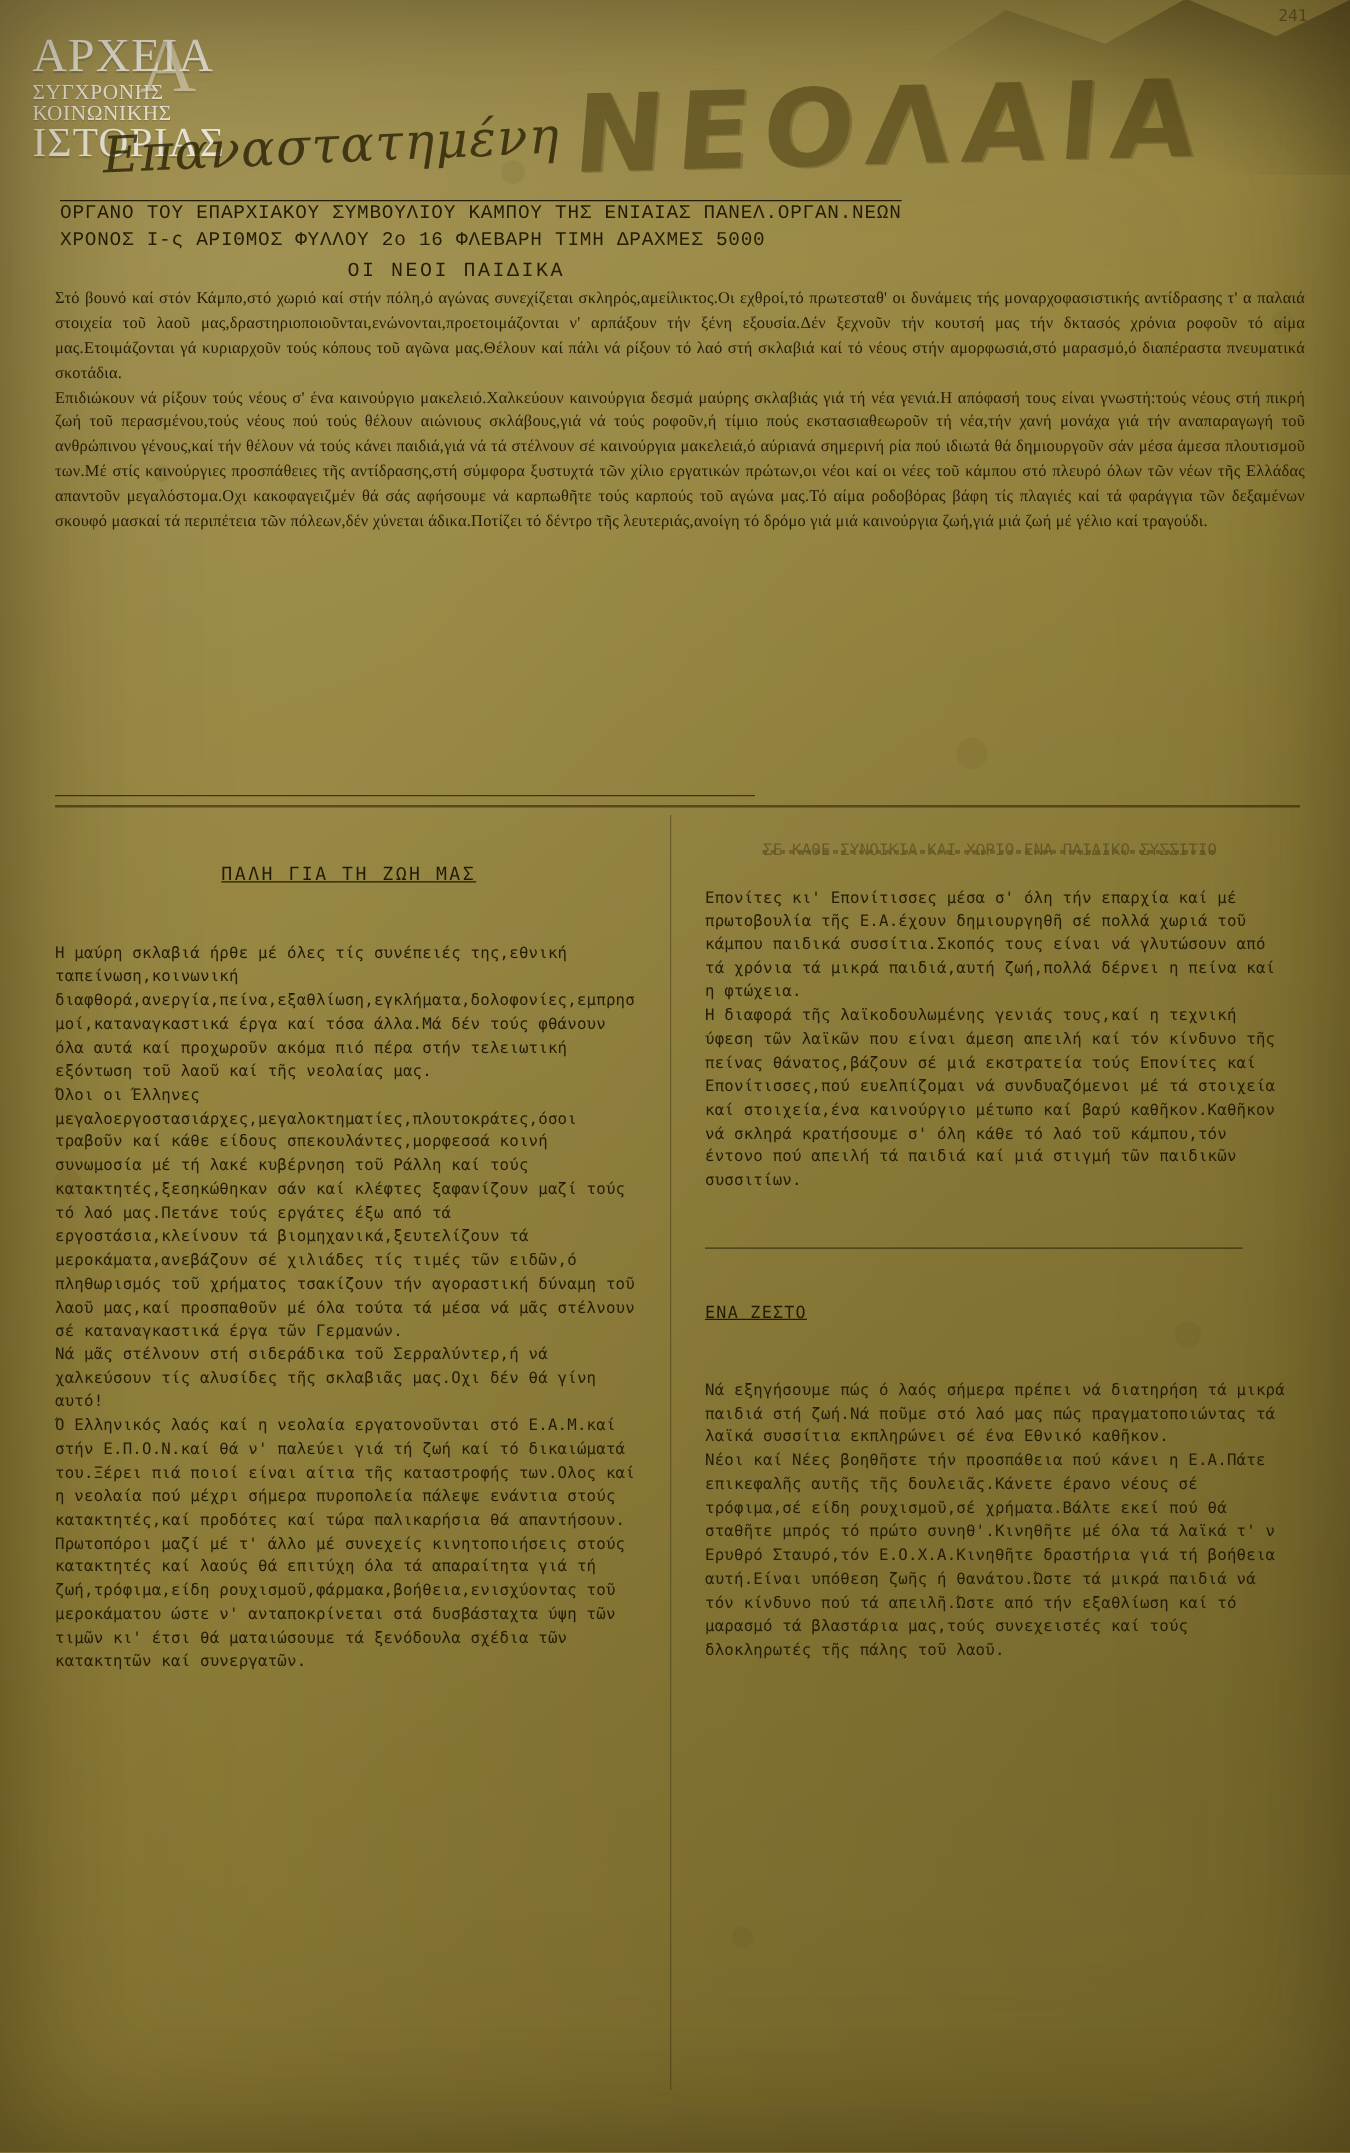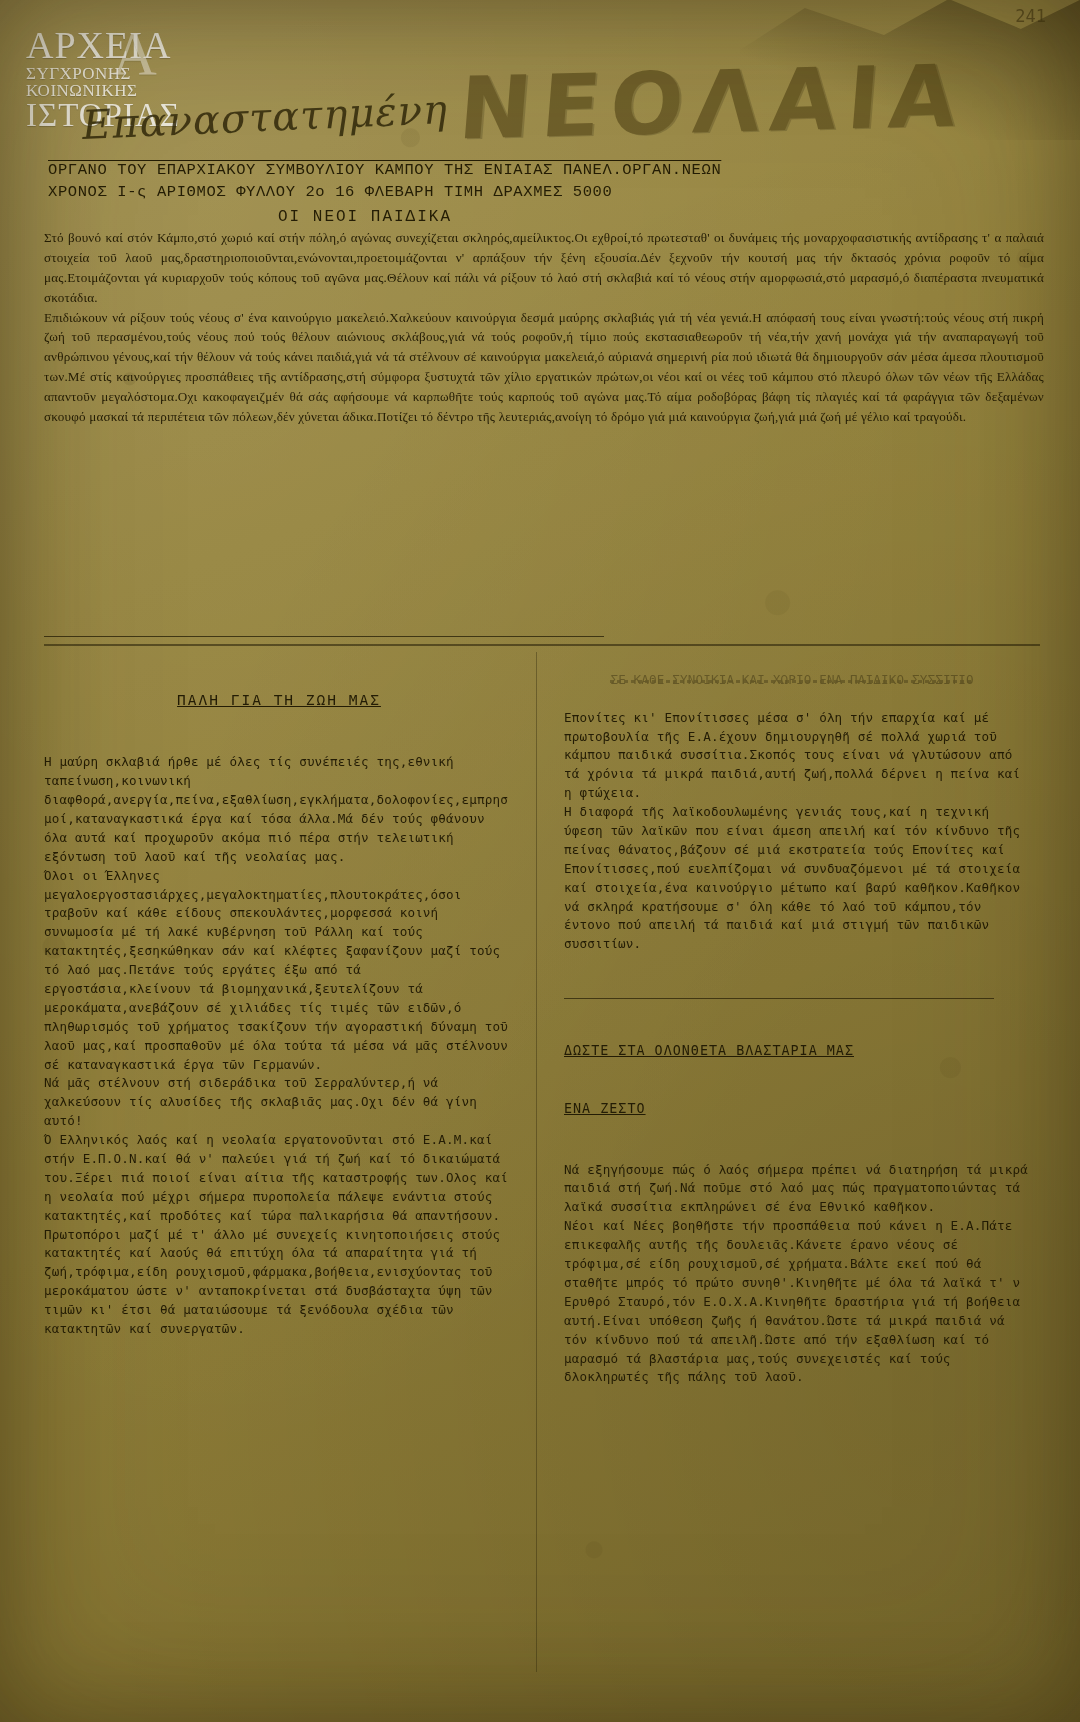--- a/index.html
+++ b/index.html
@@ -108,21 +108,21 @@
     letter-spacing: 10px;
     color: #4a3c10;
     opacity: .55;
     transform: skewX(-6deg) rotate(-1.5deg);
     white-space: nowrap;
     text-shadow: 2px 1px 0 rgba(30,24,4,.35);
   }
   .page-number {
     position: absolute;
     right: 34px; top: 6px;
-    font-size: 17px;
+    font-size: 13px;
     color: #3a2f0c;
     opacity: .6;
   }
 
   
   .subhead {
     position: absolute;
     left: 48px; top: 160px;
     width: 1000px;
     color: #241d05;
@@ -281,21 +281,20 @@
 Νά μᾶς στέλνουν στή σιδεράδικα τοῦ Σερραλύντερ,ή νά χαλκεύσουν τίς αλυσίδες τῆς σκλαβιᾶς μας.Οχι δέν θά γίνη αυτό!
 Ό Ελληνικός λαός καί η νεολαία εργατονοῦνται στό Ε.Α.Μ.καί στήν Ε.Π.Ο.Ν.καί θά ν' παλεύει γιά τή ζωή καί τό δικαιώματά του.Ξέρει πιά ποιοί είναι αίτια τῆς καταστροφής των.Ολος καί η νεολαία πού μέχρι σήμερα πυροπολεία πάλεψε ενάντια στούς κατακτητές,καί προδότες καί τώρα παλικαρήσια θά απαντήσουν.
 Πρωτοπόροι μαζί μέ τ' άλλο μέ συνεχείς κινητοποιήσεις στούς κατακτητές καί λαούς θά επιτύχη όλα τά απαραίτητα γιά τή ζωή,τρόφιμα,είδη ρουχισμοῦ,φάρμακα,βοήθεια,ενισχύοντας τοῦ μεροκάματου ώστε ν' ανταποκρίνεται στά δυσβάσταχτα ύψη τῶν τιμῶν κι' έτσι θά ματαιώσουμε τά ξενόδουλα σχέδια τῶν κατακτητῶν καί συνεργατῶν.</div>
     </div>
 
     <div class="col col-right">
       <div class="fadedmore overstrike">ΣΕ ΚΑΘΕ ΣΥΝΟΙΚΙΑ ΚΑΙ ΧΩΡΙΟ ΕΝΑ ΠΑΙΔΙΚΟ ΣΥΣΣΙΤΙΟ</div>
       <div>Επονίτες κι' Επονίτισσες μέσα σ' όλη τήν επαρχία καί μέ πρωτοβουλία τῆς Ε.Α.έχουν δημιουργηθῆ σέ πολλά χωριά τοῦ κάμπου παιδικά συσσίτια.Σκοπός τους είναι νά γλυτώσουν από τά χρόνια τά μικρά παιδιά,αυτή ζωή,πολλά δέρνει η πείνα καί η φτώχεια.
 Η διαφορά τῆς λαϊκοδουλωμένης γενιάς τους,καί η τεχνική ύφεση τῶν λαϊκῶν που είναι άμεση απειλή καί τόν κίνδυνο τῆς πείνας θάνατος,βάζουν σέ μιά εκστρατεία τούς Επονίτες καί Επονίτισσες,πού ευελπίζομαι νά συνδυαζόμενοι μέ τά στοιχεία καί στοιχεία,ένα καινούργιο μέτωπο καί βαρύ καθῆκον.Καθῆκον νά σκληρά κρατήσουμε σ' όλη κάθε τό λαό τοῦ κάμπου,τόν έντονο πού απειλή τά παιδιά καί μιά στιγμή τῶν παιδικῶν συσσιτίων.</div>
       <div class="sub-rule"></div>
-      <div class="call-head">ΔΩΣΤΕ ΣΤΑ ΟΛΟΝΘΕΤΑ ΒΛΑΣΤΑΡΙΑ ΜΑΣ</div>
       <div class="call-head">ΕΝΑ ΖΕΣΤΟ</div>
       <div style="margin-top:4px">Νά εξηγήσουμε πώς ό λαός σήμερα πρέπει νά διατηρήση τά μικρά παιδιά στή ζωή.Νά ποῦμε στό λαό μας πώς πραγματοποιώντας τά λαϊκά συσσίτια εκπληρώνει σέ ένα Εθνικό καθῆκον.
 Νέοι καί Νέες βοηθῆστε τήν προσπάθεια πού κάνει η Ε.Α.Πάτε επικεφαλῆς αυτῆς τῆς δουλειᾶς.Κάνετε έρανο νέους σέ τρόφιμα,σέ είδη ρουχισμοῦ,σέ χρήματα.Βάλτε εκεί πού θά σταθῆτε μπρός τό πρώτο συνηθ'.Κινηθῆτε μέ όλα τά λαϊκά τ' ν Ερυθρό Σταυρό,τόν Ε.Ο.Χ.Α.Κινηθῆτε δραστήρια γιά τή βοήθεια αυτή.Είναι υπόθεση ζωῆς ή θανάτου.Ώστε τά μικρά παιδιά νά τόν κίνδυνο πού τά απειλῆ.Ώστε από τήν εξαθλίωση καί τό μαρασμό τά βλαστάρια μας,τούς συνεχειστές καί τούς δλοκληρωτές τῆς πάλης τοῦ λαοῦ.</div>
     </div>
   </div>
 
   <div class="edge-shadow"></div>
 </div>
 
 </body></html>

